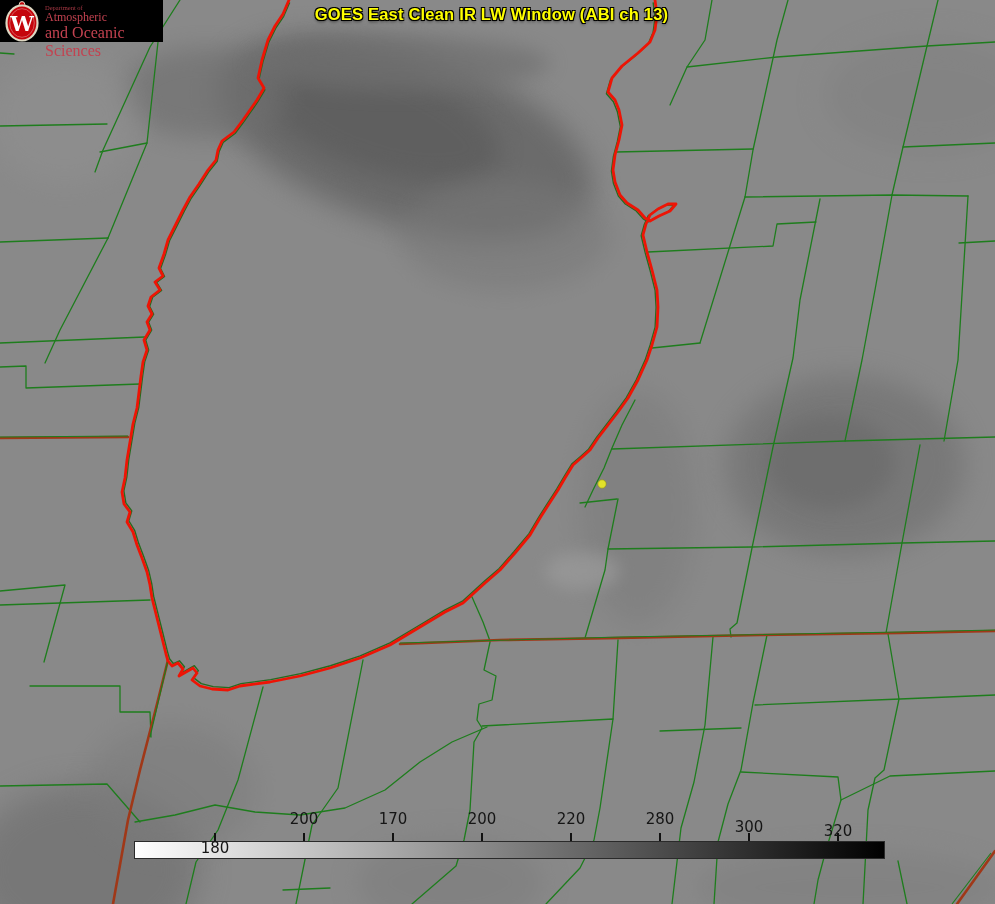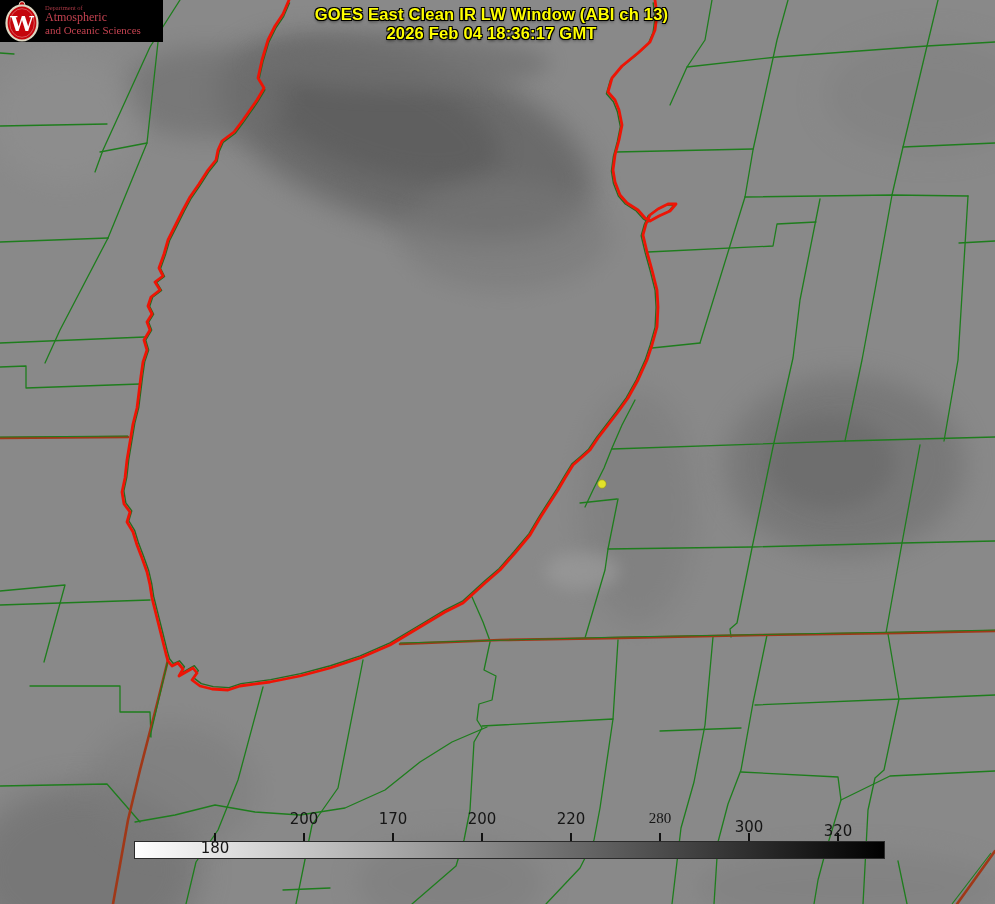--- a/index.html
+++ b/index.html
@@ -48,21 +48,21 @@
     font-family:"DejaVu Sans",sans-serif;white-space:nowrap;
   }
 
   
   .logo{position:absolute;left:0;top:0;width:163px;height:42px;background:#000;}
   .crest{position:absolute;left:5px;top:1px;}
   .l-dept{position:absolute;left:45px;top:4px;font-size:6.5px;color:var(--logo-red,#c34250);opacity:.85;
           font-family:"Liberation Serif",serif;}
   .l-n1{position:absolute;left:45px;top:10px;font-size:12px;color:var(--logo-red,#c34250);
         font-family:"Liberation Serif",serif;}
-  .l-n2{position:absolute;left:45px;top:24px;font-size:11px;color:var(--logo-red,#c34250);
+  .l-n2{position:absolute;left:45px;top:24px;font-size:16px;color:var(--logo-red,#c34250);
         font-family:"Liberation Serif",serif;}
 
   
   .title{
     position:absolute;left:0;top:5px;width:983px;text-align:center;
     font-family:"Liberation Sans",sans-serif;font-weight:bold;font-size:16.5px;line-height:19px;
     color:var(--title-yellow,#ff0);letter-spacing:.2px;
     text-shadow:-1px -1px 0 #000,1px -1px 0 #000,-1px 1px 0 #000,1px 1px 0 #000,0 2px 3px rgba(0,0,0,.55);
   }
 </style>
@@ -171,21 +171,21 @@
         <div class="cb-label" style="left: 215px; margin-top: 29px;">180</div>
         <div class="cb-tick" style="left: 303.25px;"></div>
         <div class="cb-label" style="left: 304px; text-align: center;">200</div>
         <div class="cb-tick" style="left: 392.25px;"></div>
         <div class="cb-label" style="left: 393px;">170</div>
         <div class="cb-tick" style="left: 481.25px;"></div>
         <div class="cb-label" style="left: 482px;">200</div>
         <div class="cb-tick" style="left: 570.25px;"></div>
         <div class="cb-label" style="left: 571px;">220</div>
         <div class="cb-tick" style="left: 659.25px;"></div>
-        <div class="cb-label" style="left: 660px; font-family: Liberation Serif, serif;">280</div>
+        <div class="cb-label" style="left: 660px;">280</div>
         <div class="cb-tick" style="left: 748.25px;"></div>
         <div class="cb-label" style="left: 749px; margin-top: 8px;">300</div>
         <div class="cb-tick" style="left: 837.25px;"></div>
         <div class="cb-label" style="left: 838px; margin-top: 12px;">320</div>
       </div>
   </div>
 
   <div class="logo">
     <svg class="crest" width="34" height="41" viewBox="0 0 34 41">
       <circle cx="17" cy="3.4" r="2.8" fill="var(--crest-red,#c5050c)" stroke="#ded8c3" stroke-width="1"></circle>
@@ -193,16 +193,15 @@
       <ellipse cx="17" cy="22" rx="12.3" ry="14.3" fill="none" stroke="#e7b3b3" stroke-width=".8" opacity=".6"></ellipse>
       <text x="17" y="30" text-anchor="middle" font-family="DejaVu Serif,serif" font-size="21" font-weight="bold" fill="#ffffff">W</text>
     </svg>
     <div class="l-dept">Department of</div>
     <div class="l-n1">Atmospheric</div>
     <div class="l-n2">and Oceanic Sciences</div>
   </div>
 
   <div class="title">
     <div>GOES East Clean IR LW Window (ABI ch 13)</div>
-    <div>2026 Feb 04 18:36:17 GMT</div>
   </div>
 
 </div>
 
 </body></html>

